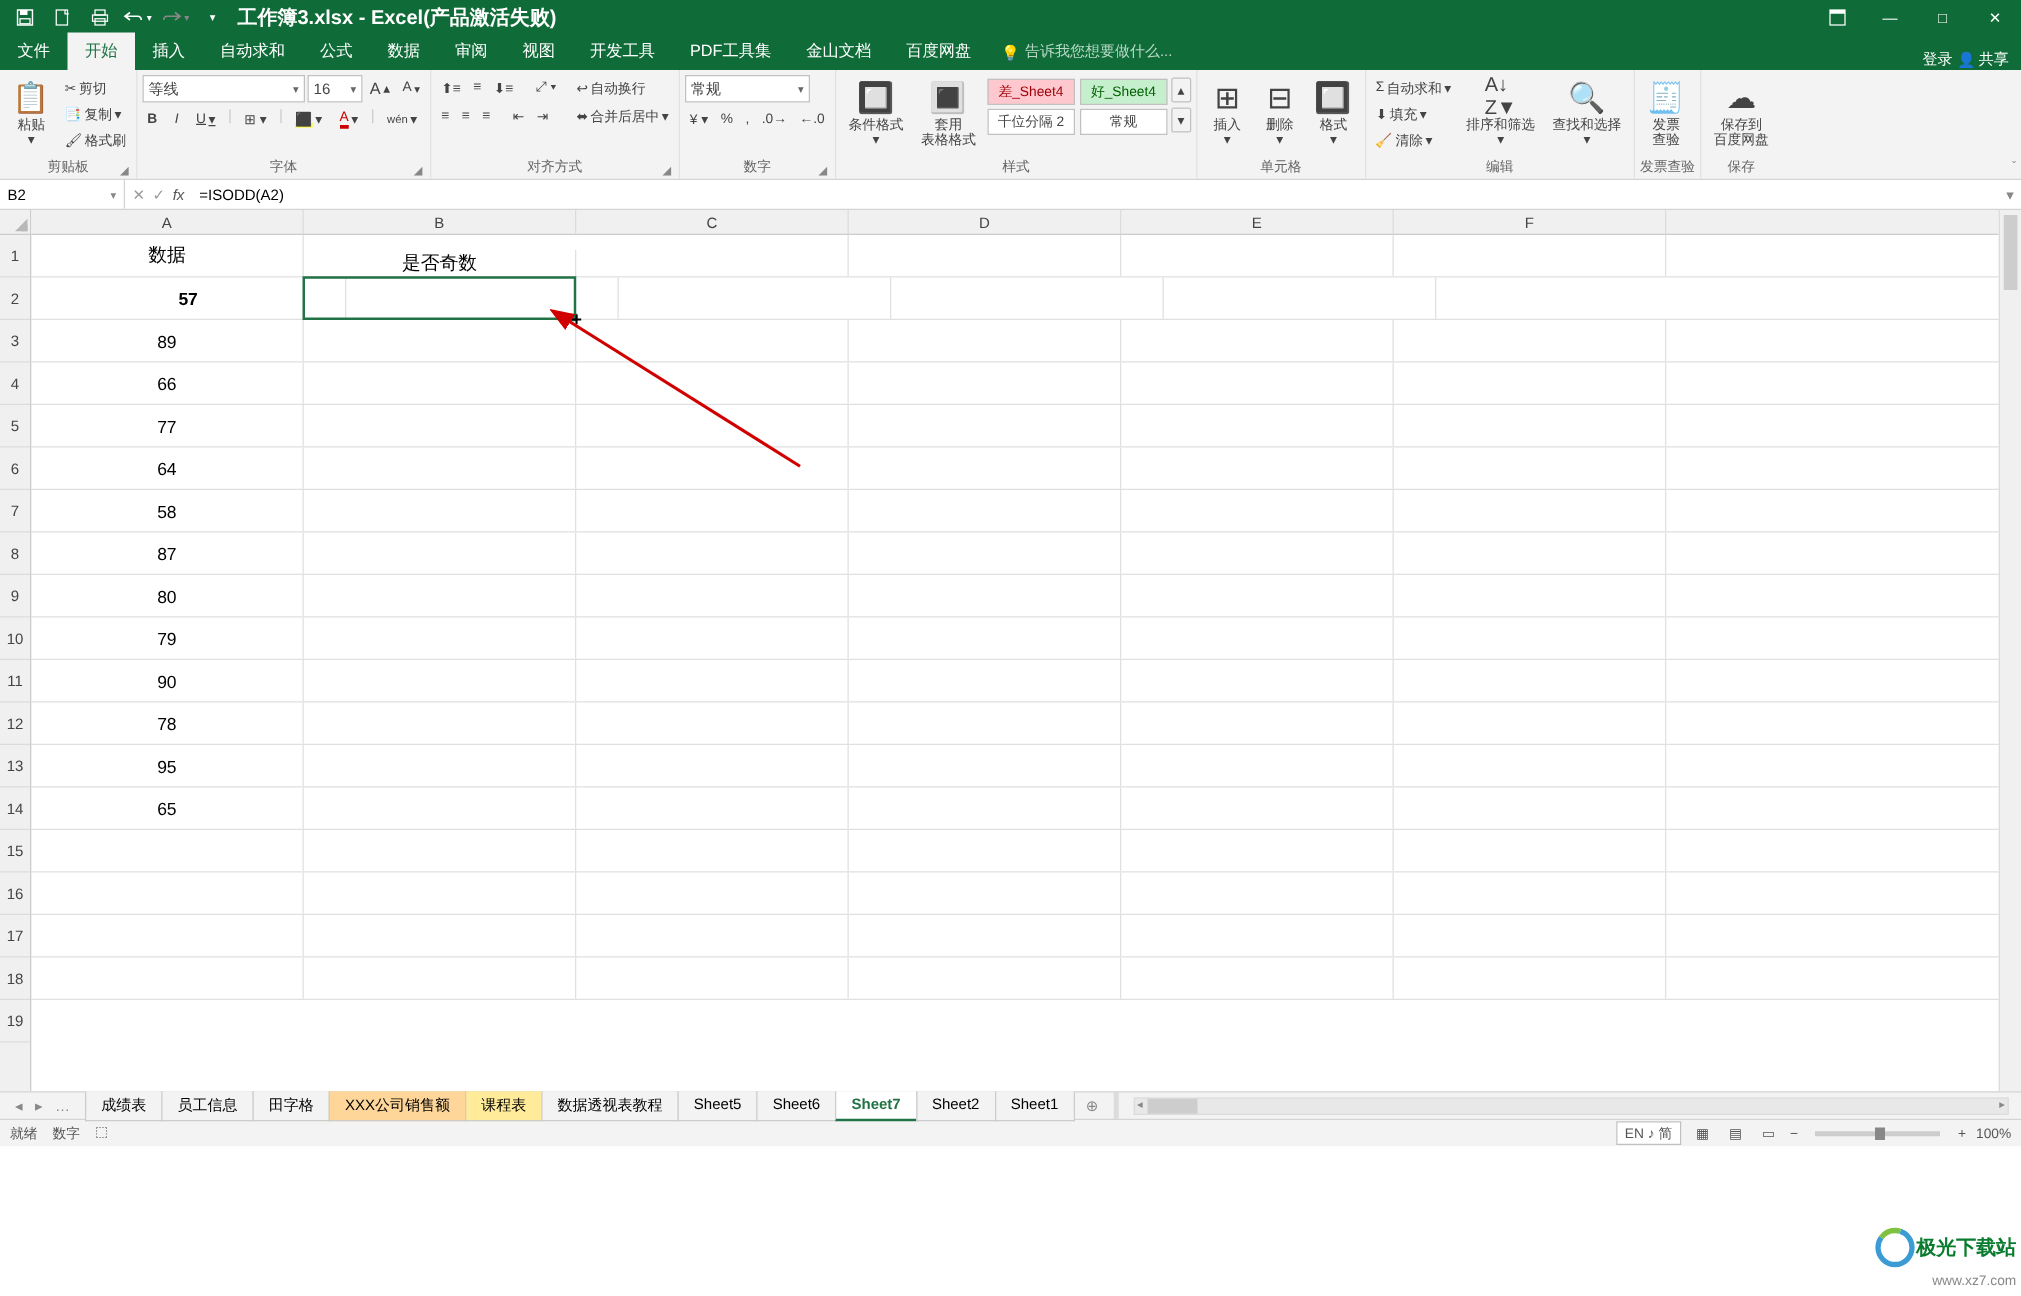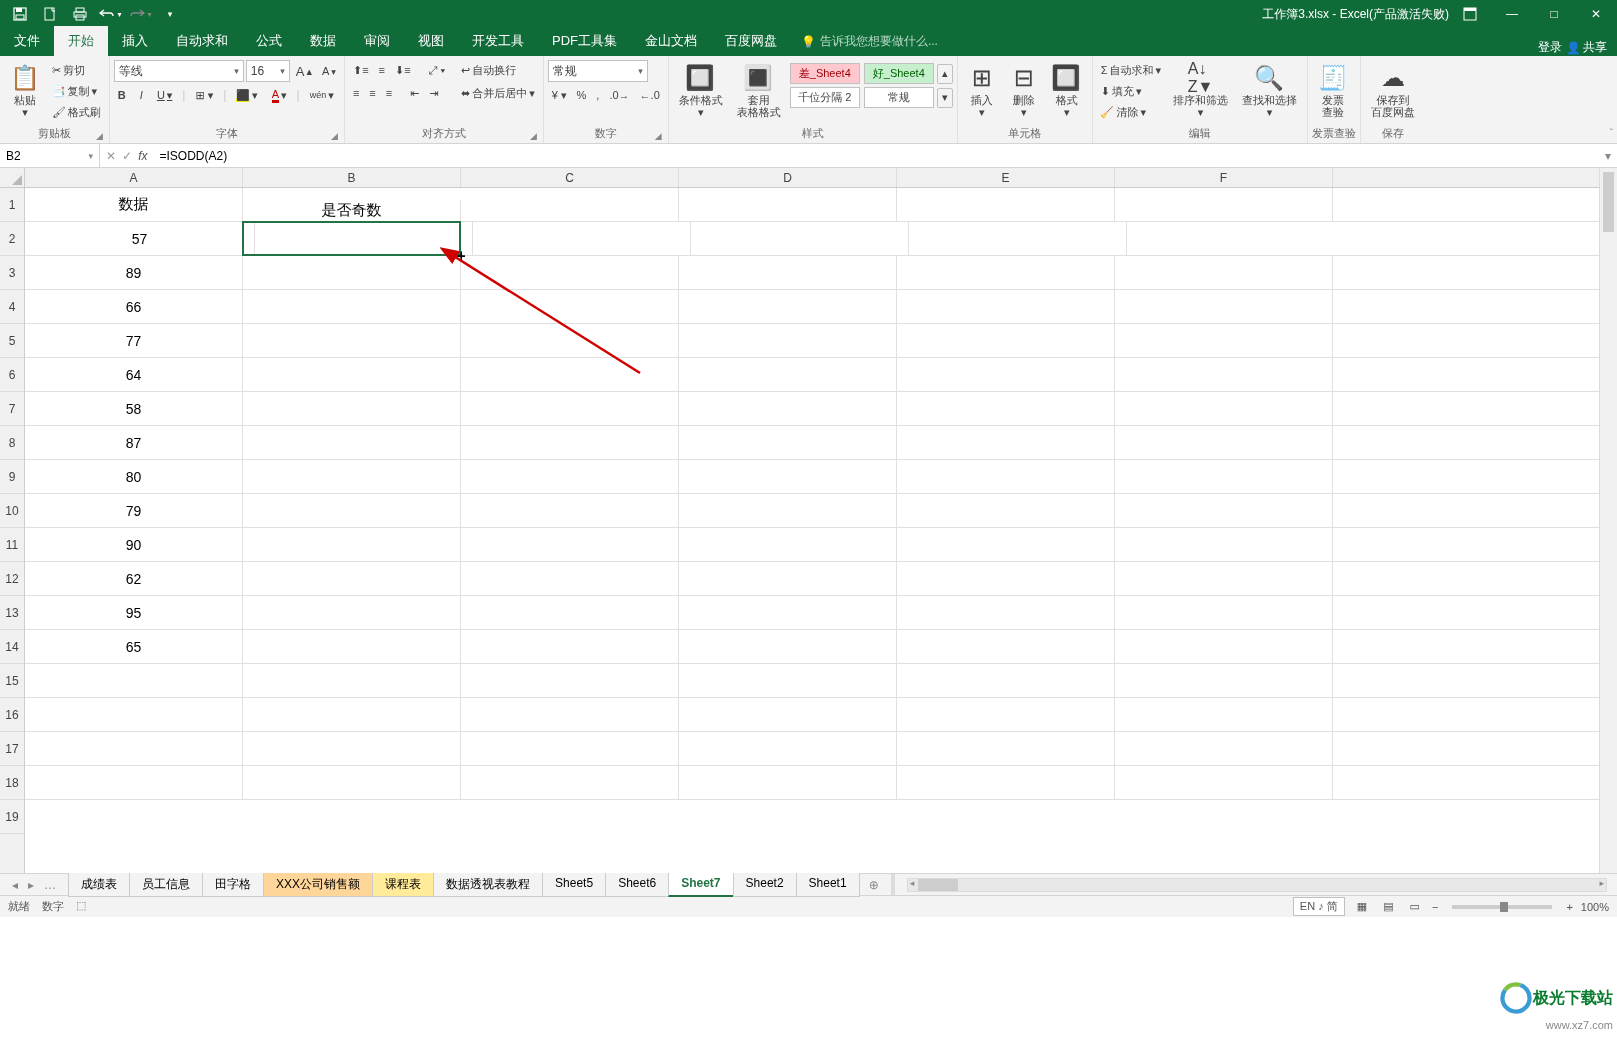--- a/index.html
+++ b/index.html
@@ -2,21 +2,21 @@
 <html><head>
 <meta charset="utf-8">
 <style>
 * { margin: 0; padding: 0; box-sizing: border-box; font-family: "Microsoft YaHei", SimSun, sans-serif; }
 body { background: #fff; width: 1617px; height: 1037px; overflow: hidden; position: relative; }
 
 
 .titlebar { height: 28px; background: #0f6b38; display: flex; align-items: center; color: #fff; font-size: 12px; }
 .titlebar .qat { display: flex; gap: 2px; padding: 0 6px; align-items: center; }
 .titlebar .qat .qicon { width: 28px; height: 24px; display: flex; align-items: center; justify-content: center; cursor: pointer; }
-.titlebar .title { flex: 1; text-align: right; font-size: 12px; }
+.titlebar .title { flex: 1; text-align: left; font-size: 16px; font-weight: bold; }
 .titlebar .winbtns { display: flex; }
 .titlebar .winbtns .wb { width: 42px; height: 28px; display: flex; align-items: center; justify-content: center; cursor: pointer; }
 
 
 .tabbar { height: 28px; background: #0f6b38; display: flex; align-items: flex-end; color: #fff; font-size: 13px; }
 .tabbar .tab { padding: 6px 14px; cursor: pointer; }
 .tabbar .tab.active { background: #f3f3f3; color: #217346; }
 .tabbar .flex { flex: 1; }
 .tabbar .rightbtns { display: flex; gap: 4px; padding-right: 10px; align-items: center; }
 .tabbar .rightbtns span { font-size: 12px; cursor: pointer; }
@@ -26,21 +26,21 @@
 .ribbon { height: 88px; background: #f3f3f3; border-bottom: 1px solid #d4d4d4; display: flex; font-size: 12px; color: #444; }
 .rgroup { border-right: 1px solid #e1e1e1; display: flex; flex-direction: column; padding: 2px 4px 0; }
 .rgroup .gcontent { flex: 1; display: flex; align-items: flex-start; gap: 2px; padding-top: 2px; }
 .rgroup .glabel { text-align: center; font-size: 11px; color: #666; padding: 2px 0; position: relative; }
 .rgroup .glabel .dlaunch { position: absolute; right: 2px; bottom: 2px; font-size: 9px; color: #888; cursor: pointer; }
 .bigbtn { display: flex; flex-direction: column; align-items: center; padding: 2px 6px; cursor: pointer; border-radius: 2px; min-width: 40px; }
 .bigbtn .bicon { font-size: 24px; height: 32px; display: flex; align-items: center; }
 .bigbtn .blabel { font-size: 11px; text-align: center; line-height: 1.1; }
 .smbtn { padding: 2px 4px; cursor: pointer; border-radius: 2px; font-size: 11px; display: flex; align-items: center; gap: 2px; height: 20px; }
 .vstack { display: flex; flex-direction: column; gap: 1px; }
-.hstack { display: flex; gap: 2px; align-items: center; }
+.hstack { display: flex; gap: 2px; }
 .combo { display: flex; align-items: center; border: 1px solid #c1c1c1; background: #fff; height: 22px; font-size: 12px; padding: 0 4px; }
 .combo .cv { flex: 1; }
 .combo .carrow { font-size: 9px; color: #666; padding-left: 3px; }
 .cellstyle { border: 1px solid #c1c1c1; background: #fff; padding: 2px 6px; font-size: 11px; margin: 1px; display: inline-block; min-width: 70px; text-align: center; }
 .cellstyle.bad { background: #ffc7ce; color: #9c0006; }
 .cellstyle.good { background: #c6efce; color: #006100; }
 
 
 .fbar { height: 24px; border-bottom: 1px solid #d4d4d4; display: flex; align-items: center; font-size: 12px; }
 .namebox { width: 100px; border-right: 1px solid #d4d4d4; padding: 0 6px; display: flex; align-items: center; height: 100%; }
@@ -421,21 +421,21 @@
   <div class="cells" id="cells">
       <div class="row" style="height: 34px;">
         <div class="cell header" style="width: 218px;">数据</div>
         <div class="cell header" style="width: 218px; margin-top: 12px;">是否奇数</div>
         <div class="cell header" style="width: 218px;"></div>
         <div class="cell header" style="width: 218px;"></div>
         <div class="cell header" style="width: 218px;"></div>
         <div class="cell header" style="width: 218px;"></div>
       </div>
       <div class="row" style="height: 34px;">
-        <div class="cell" style="width: 230px;">57</div>
+        <div class="cell" style="width: 252px; font-weight: bold;">57</div>
         <div class="cell" style="width: 218px;"></div>
         <div class="cell" style="width: 218px;"></div>
         <div class="cell" style="width: 218px;"></div>
         <div class="cell" style="width: 218px;"></div>
       </div>
       <div class="row" style="height: 34px;">
         <div class="cell" style="width: 218px;">89</div>
         <div class="cell" style="width: 218px;"></div>
         <div class="cell" style="width: 218px;"></div>
         <div class="cell" style="width: 218px;"></div>
@@ -500,21 +500,21 @@
       </div>
       <div class="row" style="height: 34px;">
         <div class="cell" style="width: 218px;">90</div>
         <div class="cell" style="width: 218px;"></div>
         <div class="cell" style="width: 218px;"></div>
         <div class="cell" style="width: 218px;"></div>
         <div class="cell" style="width: 218px;"></div>
         <div class="cell" style="width: 218px;"></div>
       </div>
       <div class="row" style="height: 34px;">
-        <div class="cell" style="width: 218px;">62</div>
+        <div class="cell" style="width: 218px;">78</div>
         <div class="cell" style="width: 218px;"></div>
         <div class="cell" style="width: 218px;"></div>
         <div class="cell" style="width: 218px;"></div>
         <div class="cell" style="width: 218px;"></div>
         <div class="cell" style="width: 218px;"></div>
       </div>
       <div class="row" style="height: 34px;">
         <div class="cell" style="width: 218px;">95</div>
         <div class="cell" style="width: 218px;"></div>
         <div class="cell" style="width: 218px;"></div>

